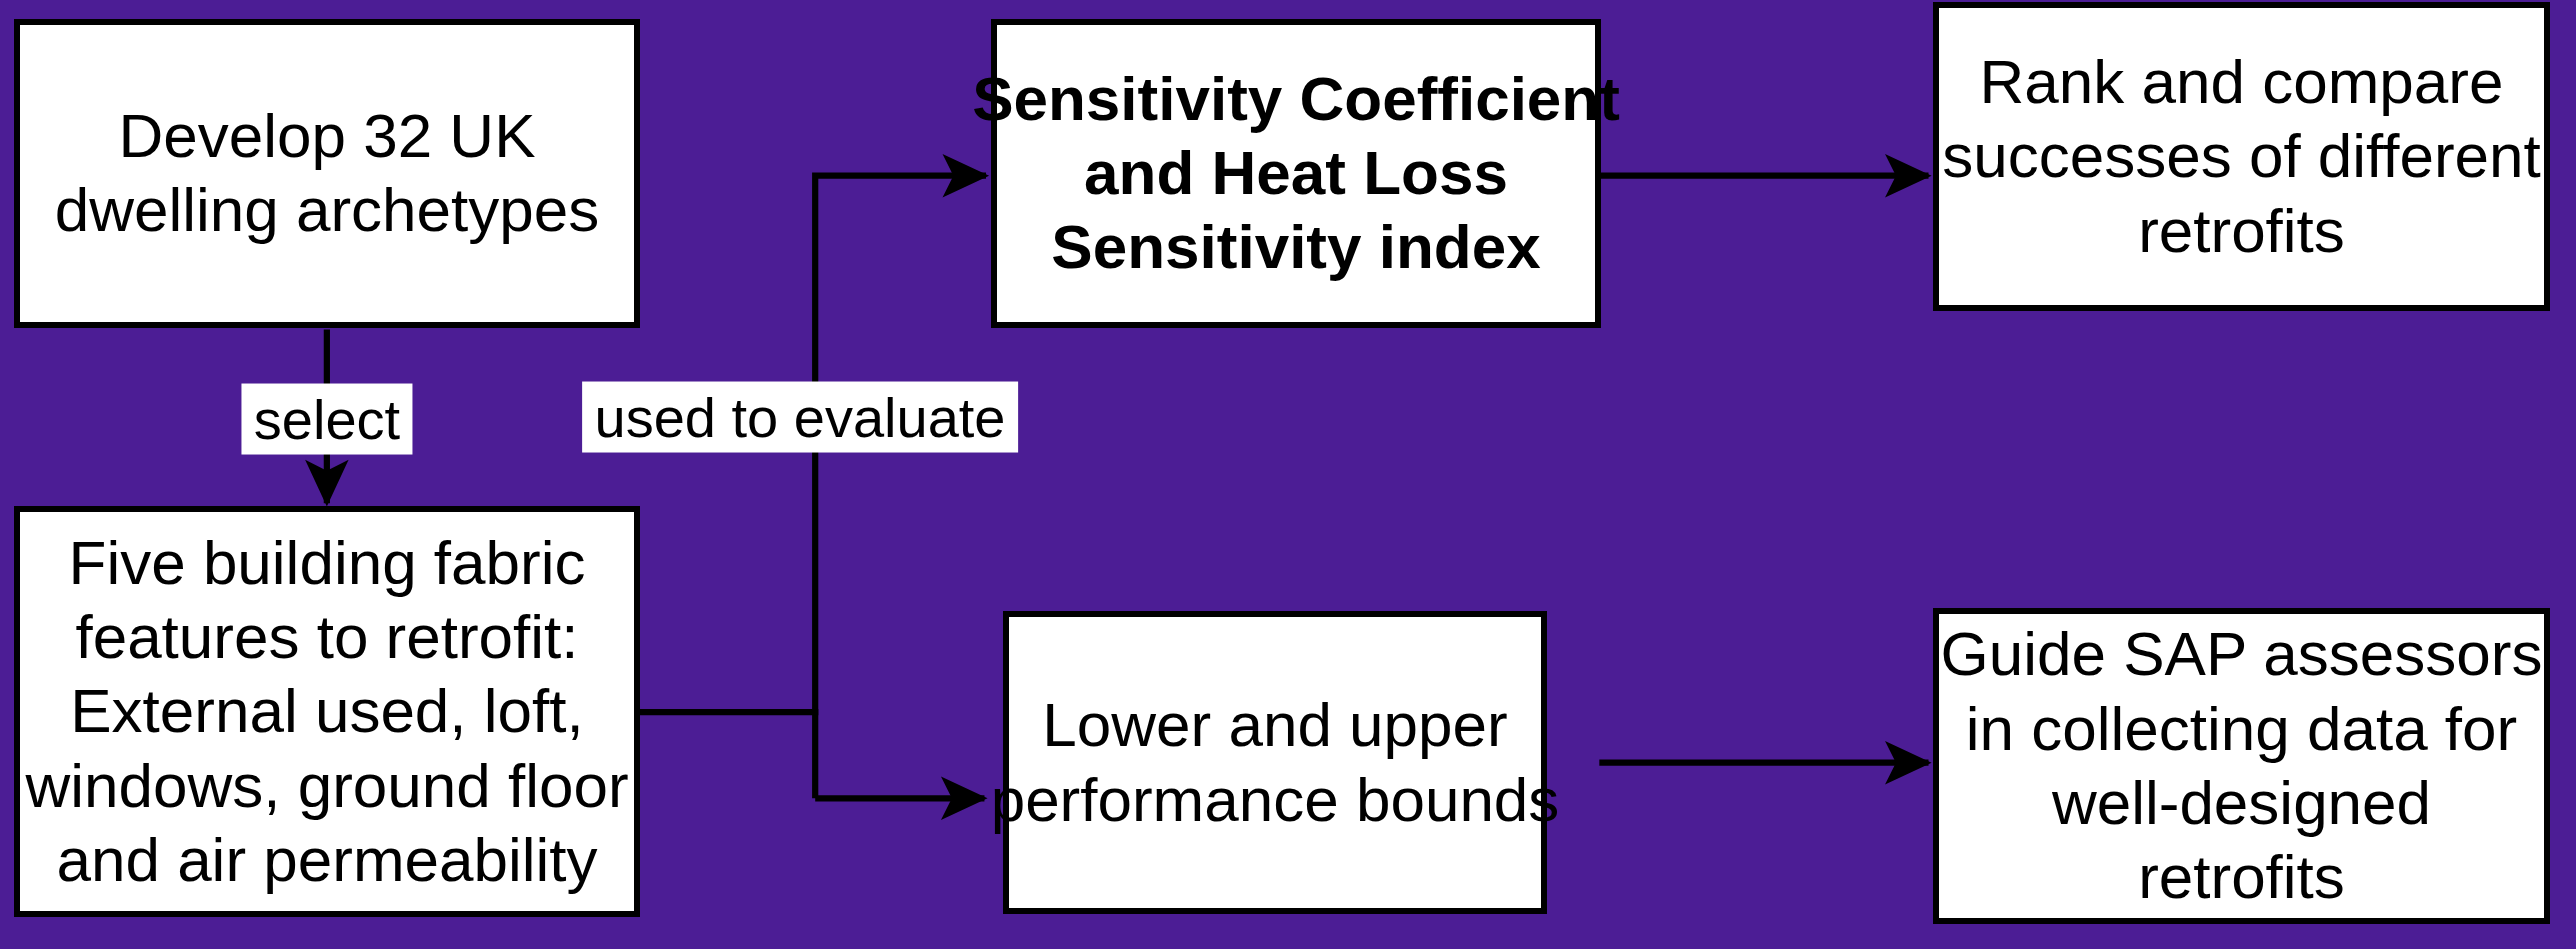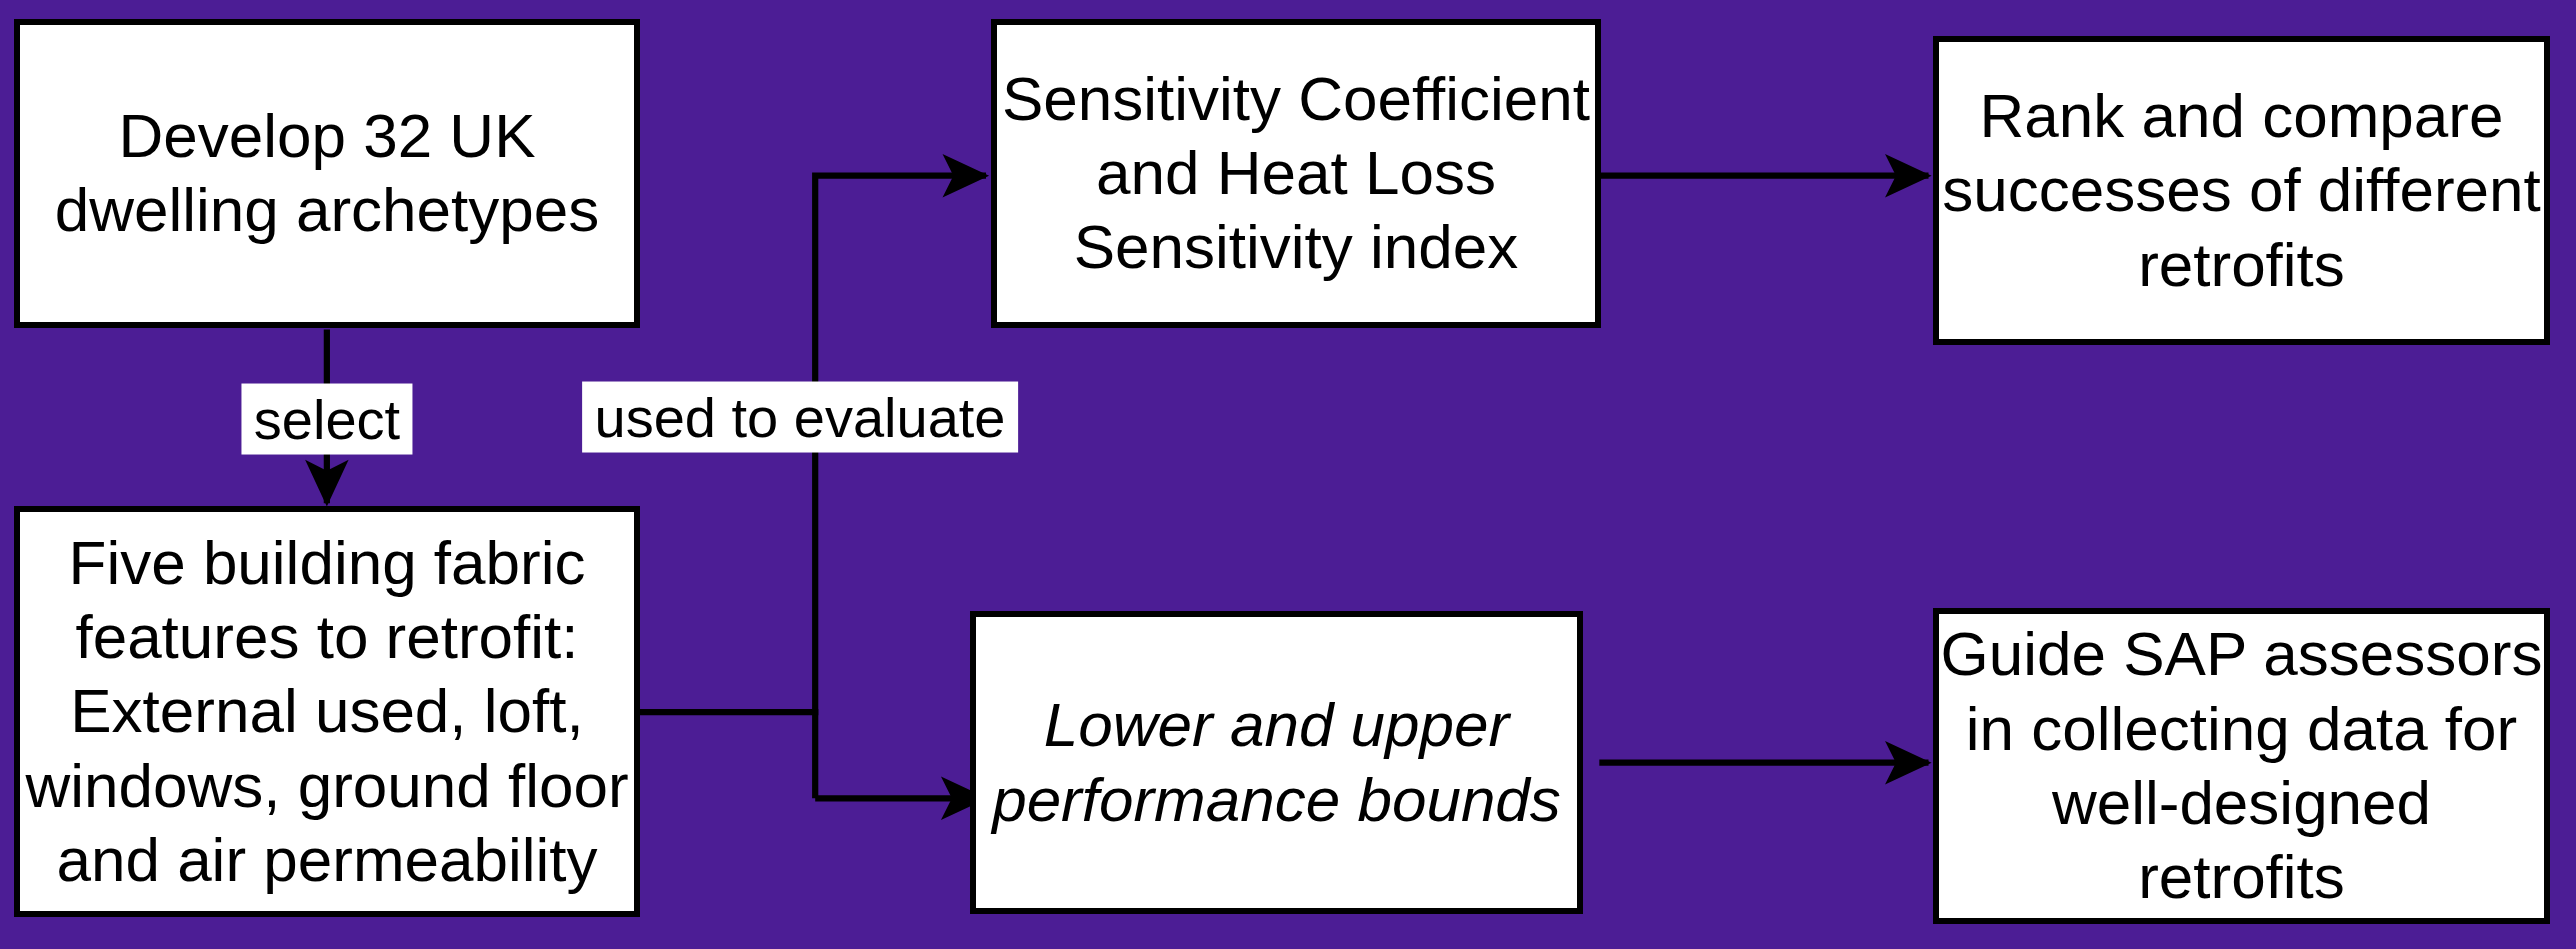--- a/index.html
+++ b/index.html
@@ -32,23 +32,23 @@
     align-items: center;
     justify-content: center;
     text-align: center;
     font-size: 62px;
     line-height: 1.2;
     white-space: pre;
     z-index: 2;
   }
   #box-develop-archetypes { left: 14px;   top: 18.6px;  width: 626px; height: 309px; }
   #box-fabric-features    { left: 14px;   top: 506px; width: 626px; height: 411px; }
-  #box-sensitivity-index  { left: 991px; top: 18.6px;  width: 610px; height: 309px; }
-  #box-performance-bounds { left: 970px; top: 611px; width: 613px; height: 303px; font-style: italic; }
-  #box-rank-compare       { left: 1933px; top: 36px;  width: 617px; height: 309px; }
+  #box-sensitivity-index  { left: 991px; top: 18.6px;  width: 610px; height: 309px; font-weight: bold; }
+  #box-performance-bounds { left: 1003px; top: 611px; width: 544px; height: 303px; }
+  #box-rank-compare       { left: 1933px; top: 2px;  width: 617px; height: 309px; }
   #box-guide-sap          { left: 1933px; top: 608px; width: 617px; height: 316px; }
 
   .edge-label {
     position: absolute;
     transform: translate(-50%, -50%);
     background: #ffffff;
     padding: 4.7px 12.4px;
     font-size: 56px;
     line-height: 1.1;
     white-space: pre;

